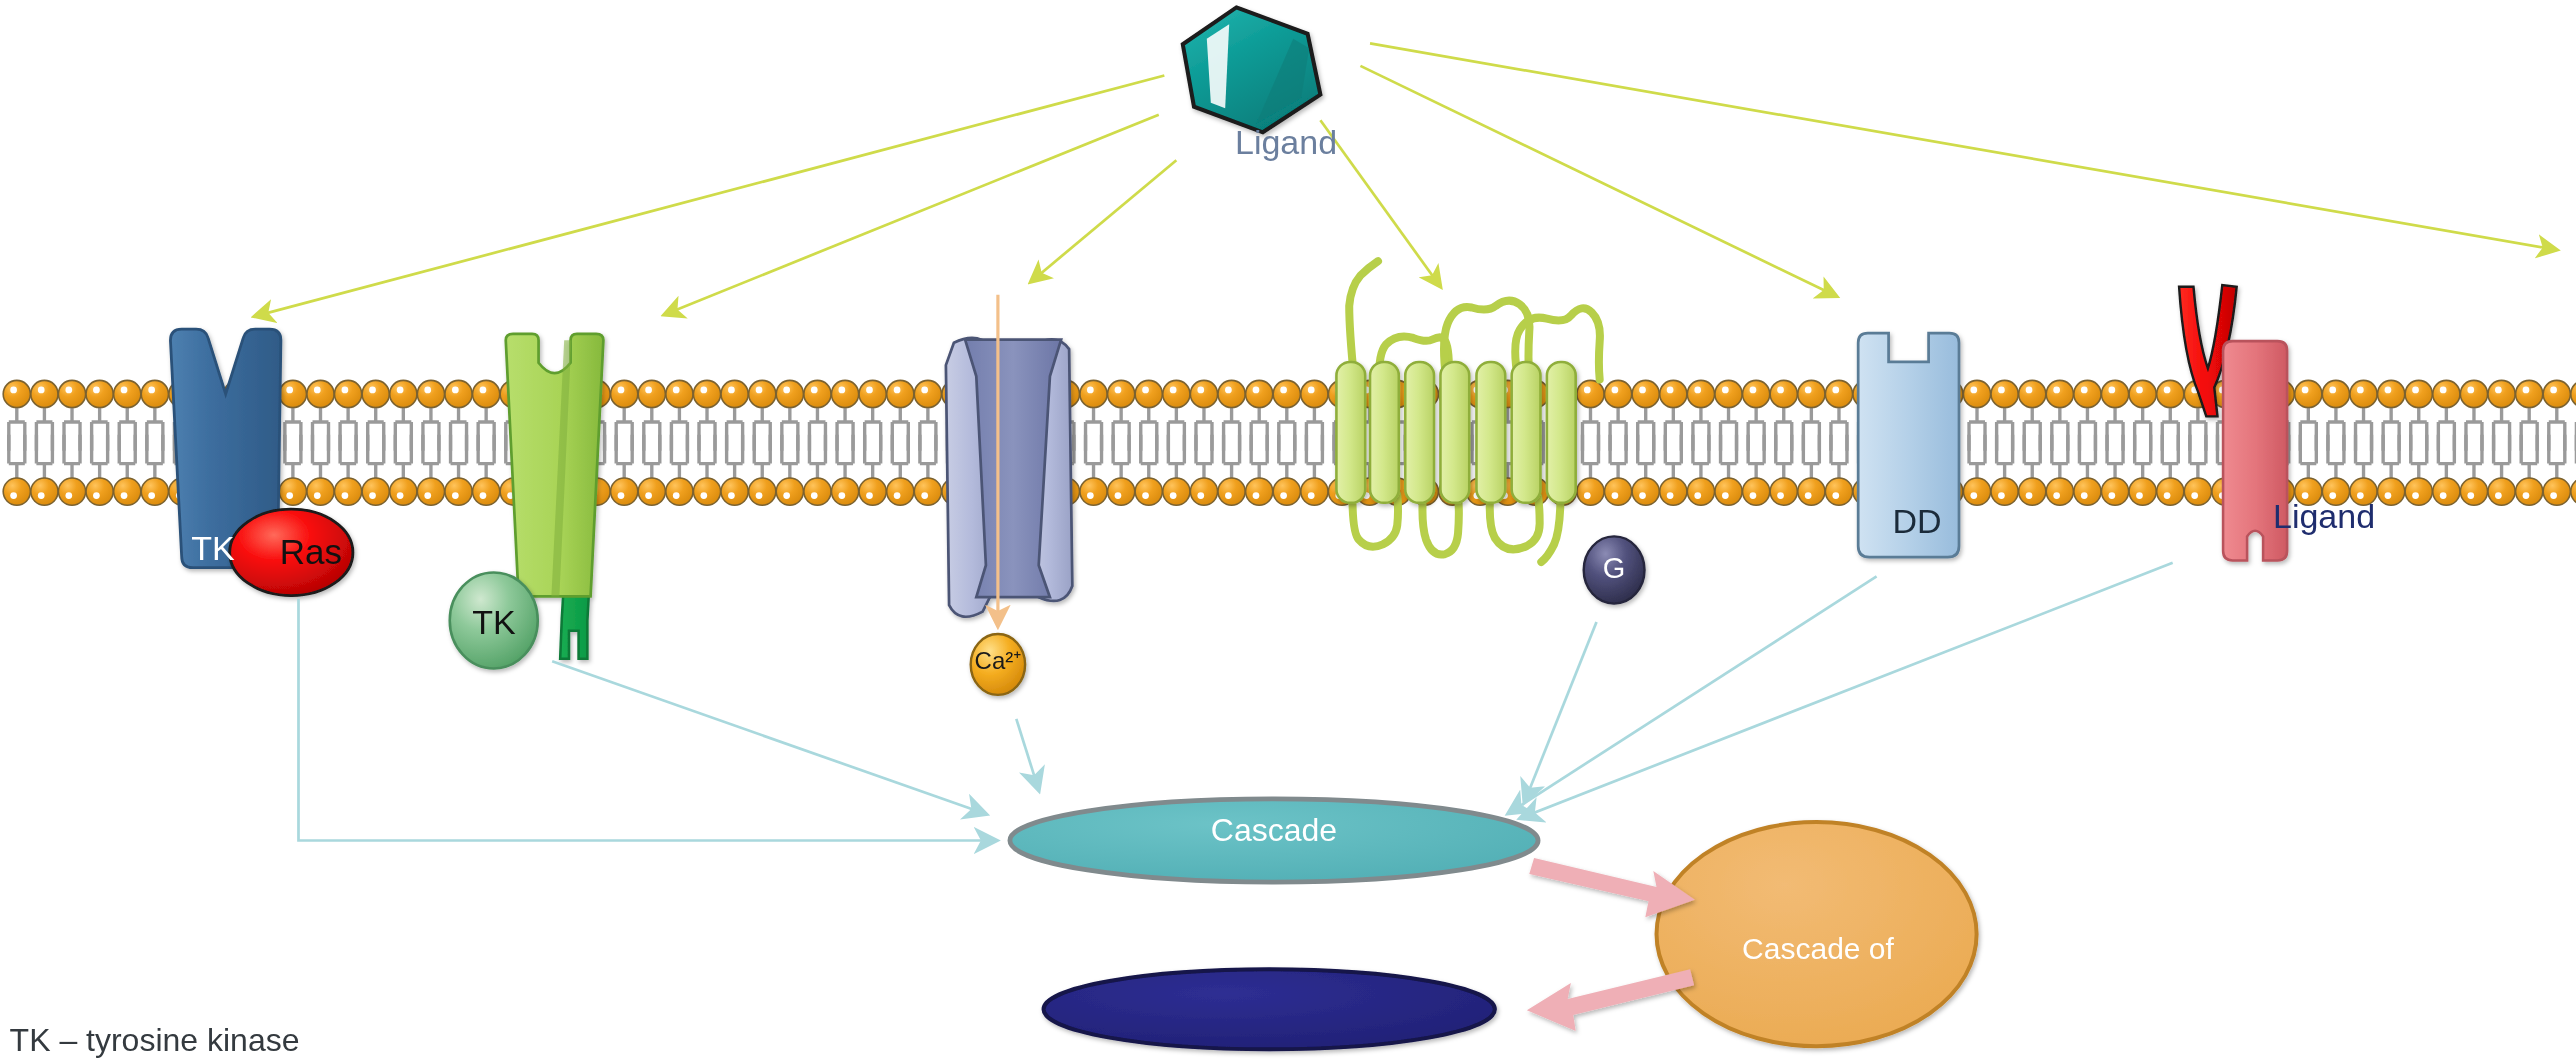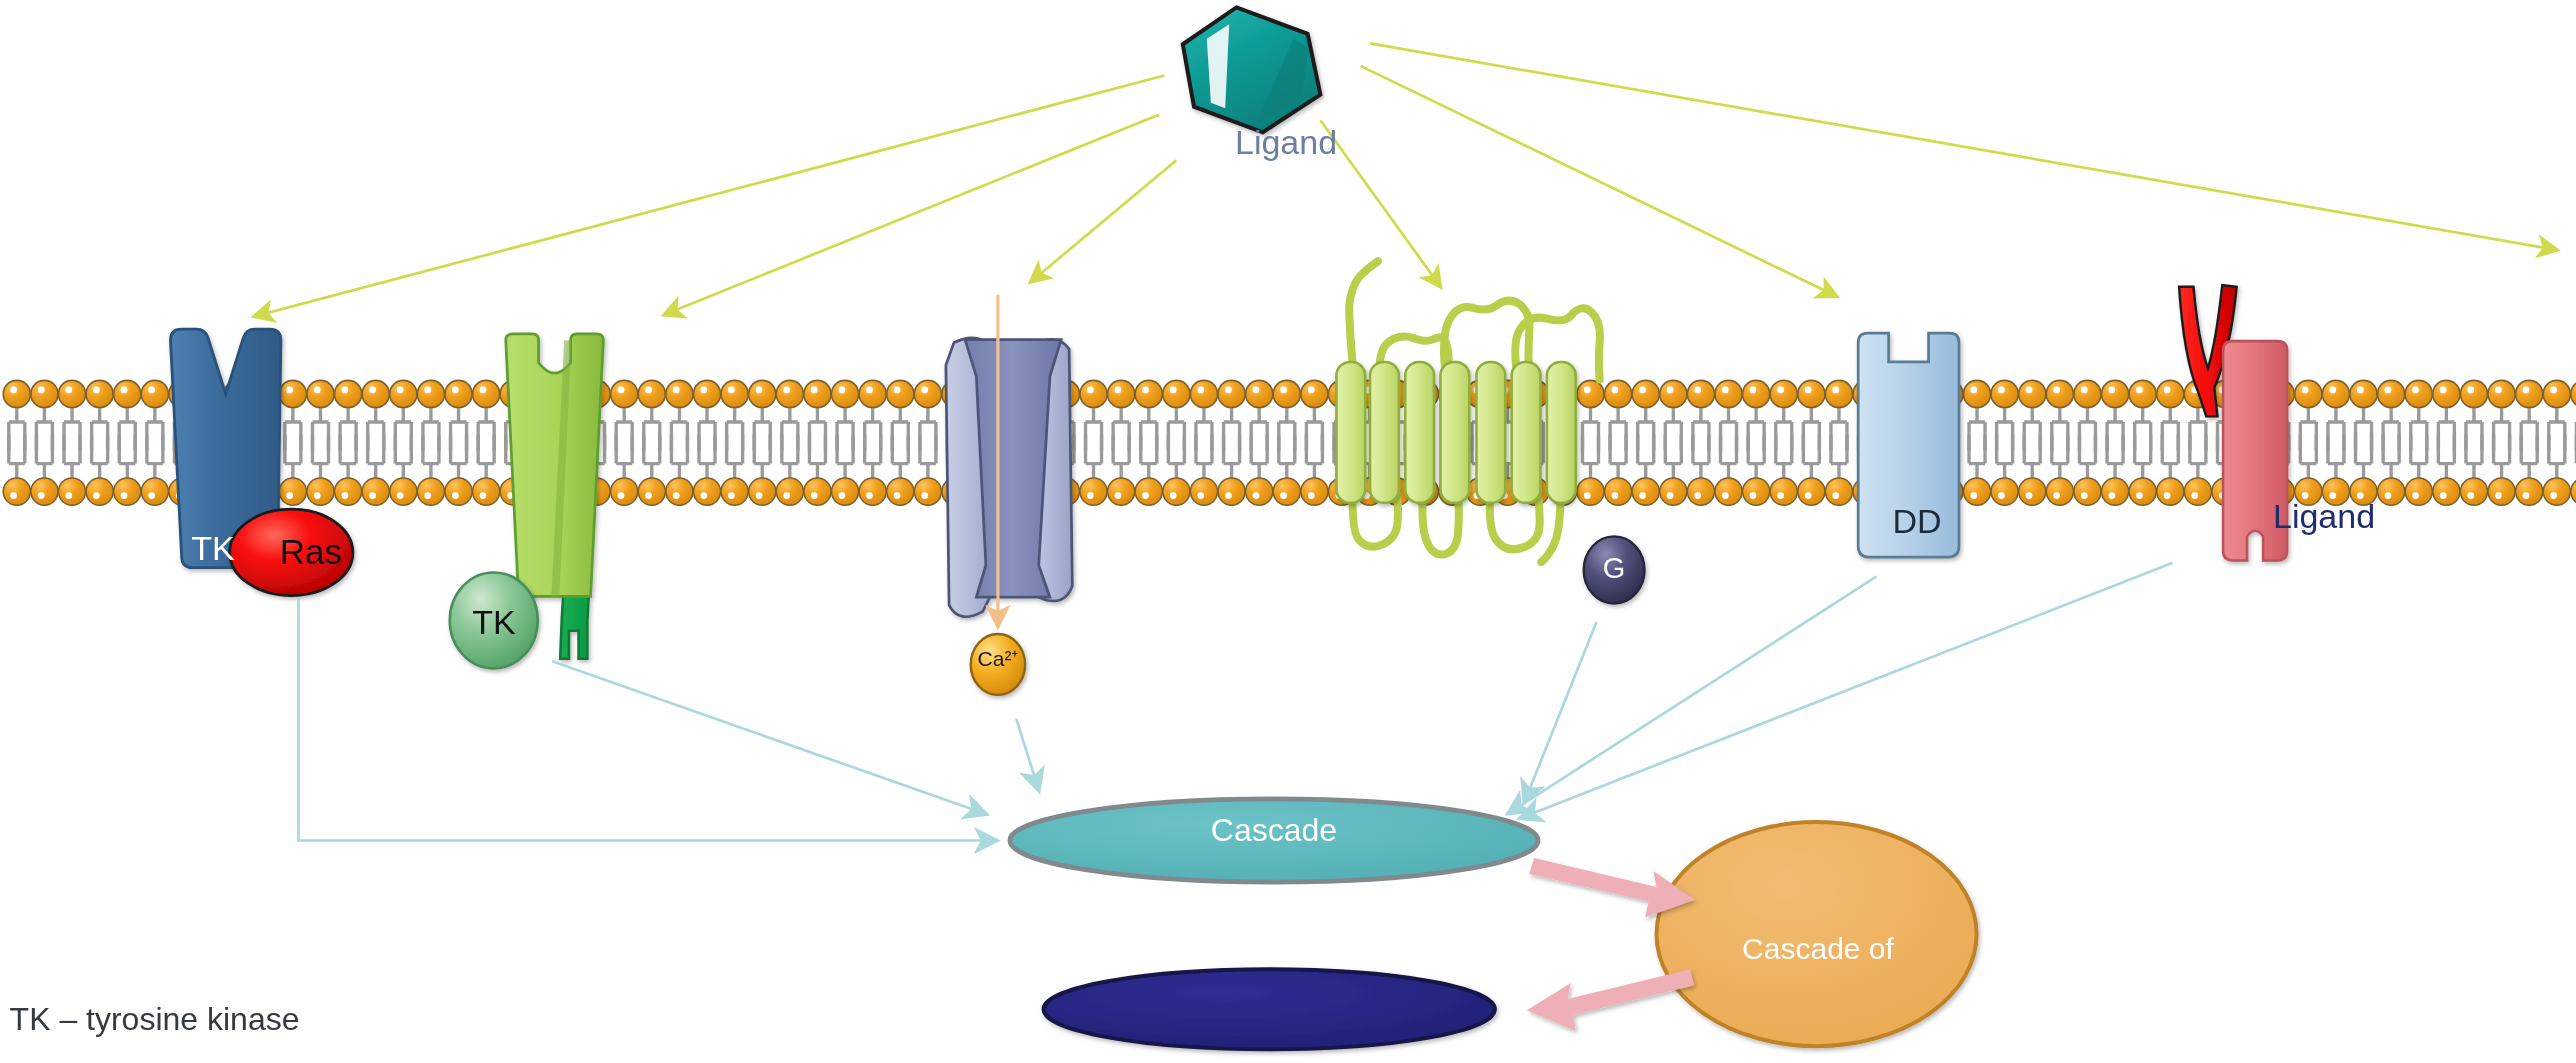--- a/index.html
+++ b/index.html
@@ -31,21 +31,21 @@
   }
   .legend {
     position: absolute;
     left: 9.6px;
     top: 917px;
     font-size: 32px;
     color: #343a3f;
     line-height: 1.28;
     white-space: pre;
   }
-  .legend div { white-space: pre; }
+  .legend div { white-space: pre; margin-top: 21px; }
   .ligand-label {
     left: 1235px;
     top: 122px;
     font-size: 34px;
     color: #6b7f9e;
   }
   .notch-label {
     left: 2273px;
     top: 496px;
     font-size: 34px;
@@ -884,21 +884,21 @@
   <div class="lbl notch-label">Ligand</div>
 
   <div class="lbl" style="left:170px;top:528px;width:86px;text-align:center;font-size:34px;color:#ffffff;">TK</div>
 
   <div class="lbl" style="left:451px;top:602px;width:86px;text-align:center;font-size:34px;color:#111111;">TK</div>
 
   <div class="lbl" style="left:1857px;top:501px;width:120px;text-align:center;font-size:34px;color:#1b2b3a;">DD</div>
 
   <div class="lbl" style="left:240px;top:531px;width:102px;text-align:right;font-size:35px;color:#111111;">Ras</div>
 
-  <div class="lbl" style="left:961px;top:647px;width:74px;text-align:center;font-size:21px;color:#1a1a1a;">Ca²⁺</div>
+  <div class="lbl" style="left:961px;top:647px;width:74px;text-align:center;font-size:24px;color:#1a1a1a;">Ca²⁺</div>
 
   <div class="lbl" style="left:1582px;top:551px;width:64px;text-align:center;font-size:29px;color:#ffffff;">G</div>
 
   <div class="ovaltext efectors-text">Cascade</div>
 
 
   <div class="ovaltext cascade-text">
     <div>Cascade of</div>
     <div>Enzymatic</div>
     

